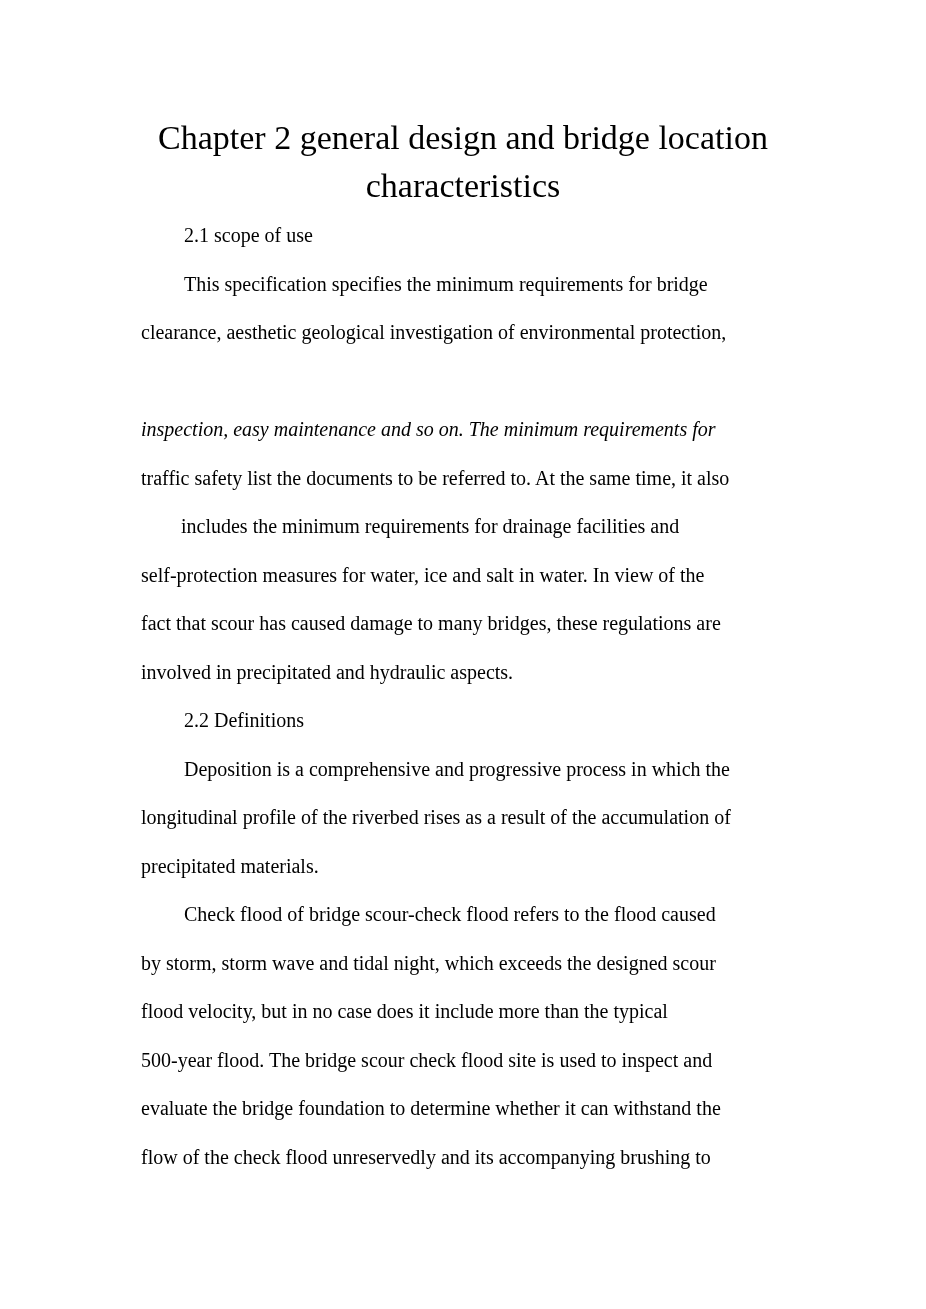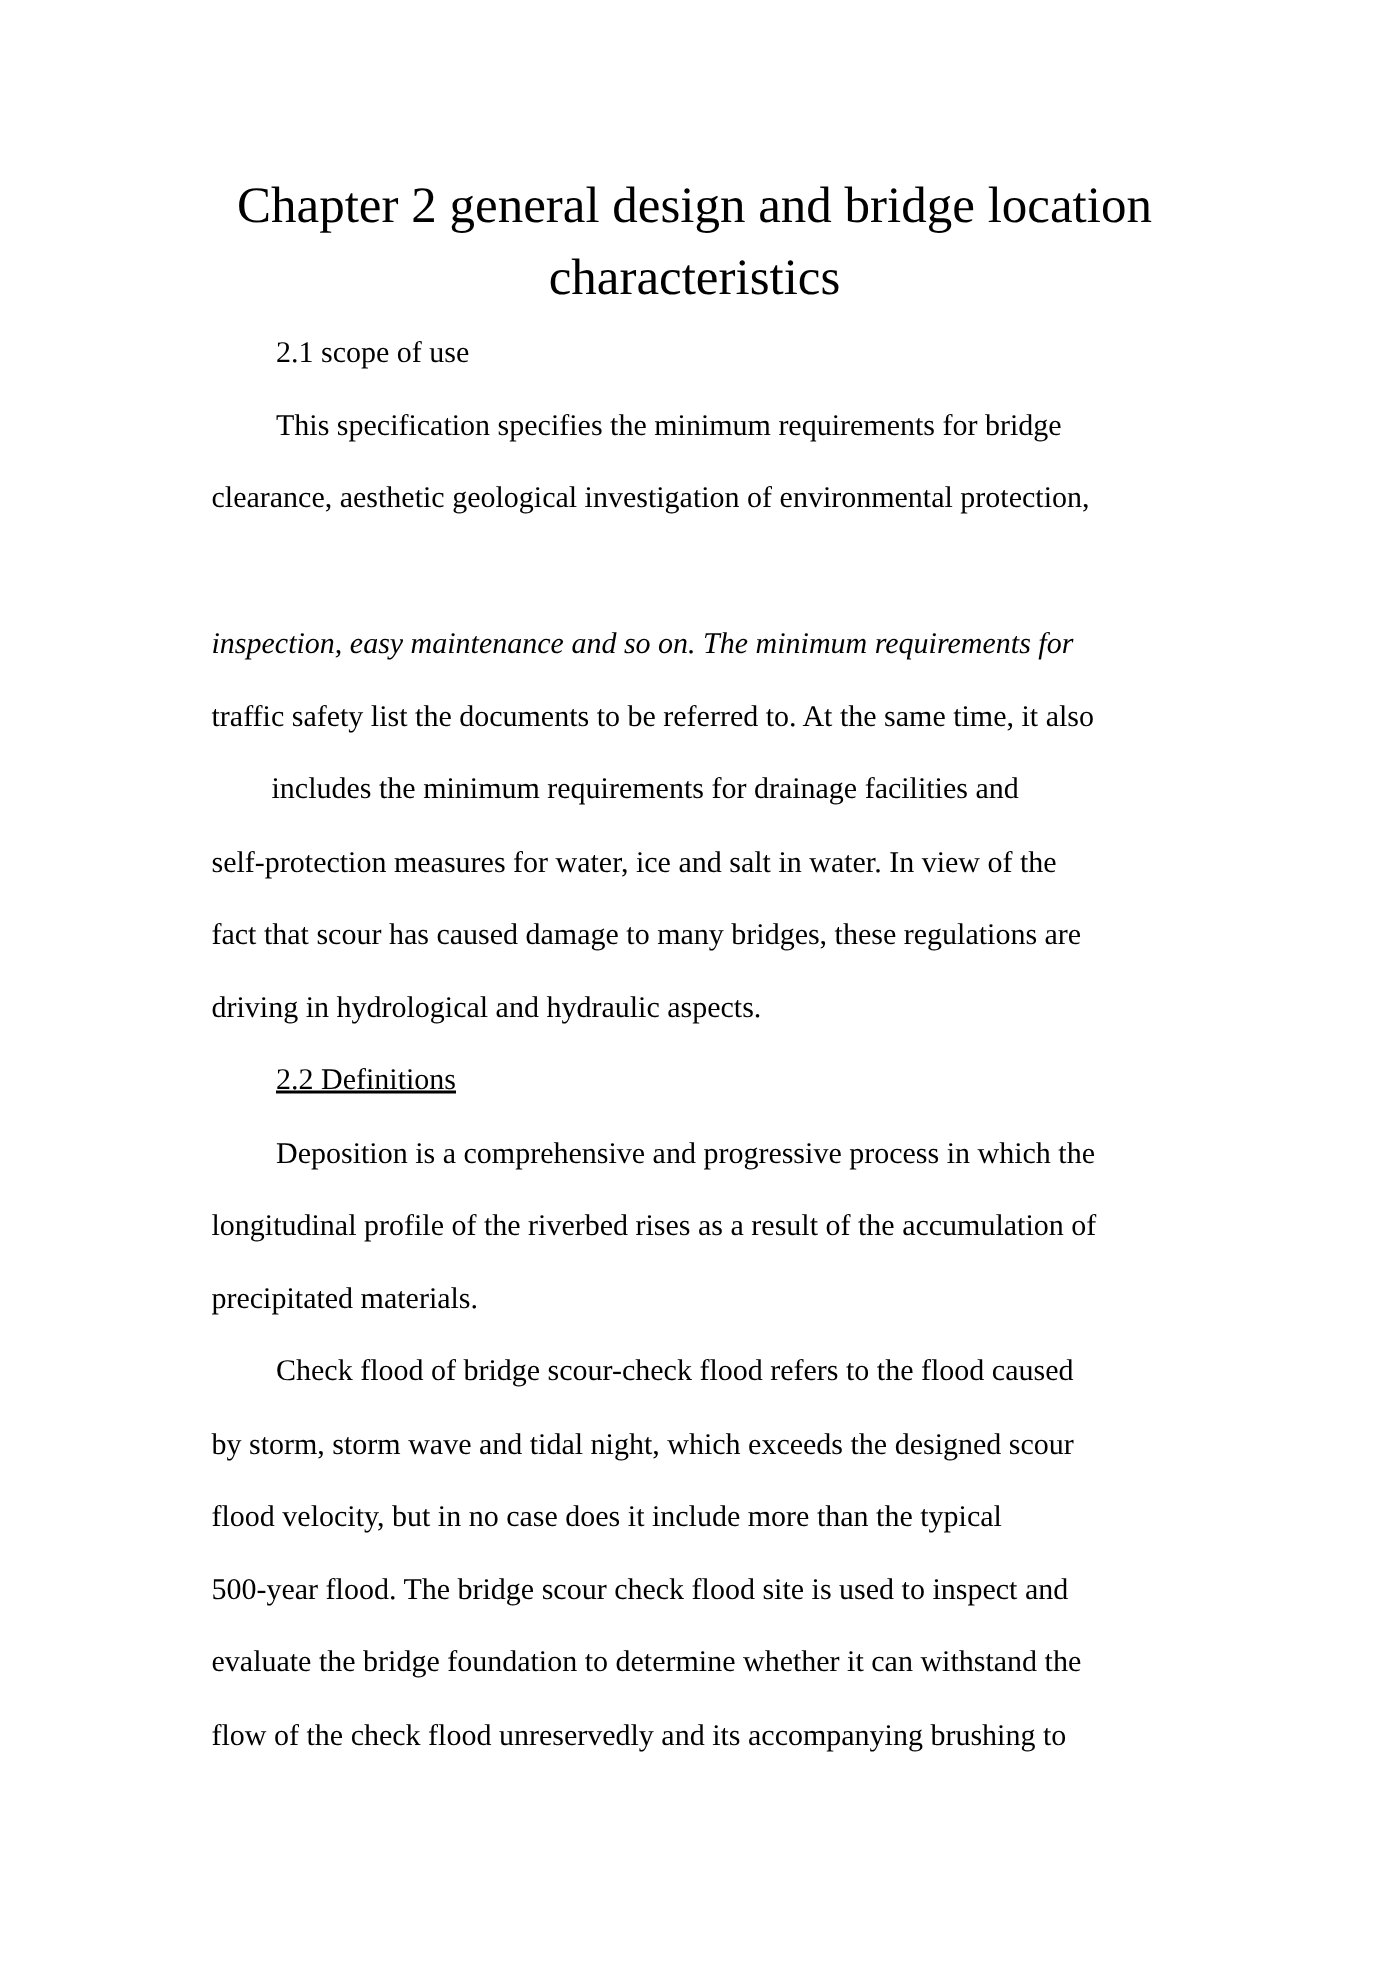--- a/index.html
+++ b/index.html
@@ -52,23 +52,23 @@
 
   <div class="line indent" style="top:223px;text-align:center;">2.1 scope of use</div>
 
   <div class="line indent" style="top:272px;">This specification specifies the minimum requirements for bridge</div>
   <div class="line" style="top:320px;">clearance, aesthetic geological investigation of environmental protection,</div>
   <div class="line" style="top:417px;font-style:italic;">inspection, easy maintenance and so on. The minimum requirements for</div>
   <div class="line" style="top:466px;">traffic safety list the documents to be referred to. At the same time, it also</div>
   <div class="line" style="top:514px;margin-left:40px;">includes the minimum requirements for drainage facilities and</div>
   <div class="line" style="top:563px;">self-protection measures for water, ice and salt in water. In view of the</div>
   <div class="line" style="top:611px;">fact that scour has caused damage to many bridges, these regulations are</div>
-  <div class="line" style="top:660px;">driving in hydrological and hydraulic aspects.</div>
+  <div class="line" style="top:660px;">involved in precipitated and hydraulic aspects.</div>
 
-  <div class="line indent" style="top:708px;text-decoration:underline;">2.2 Definitions</div>
+  <div class="line indent" style="top:708px;">2.2 Definitions</div>
 
   <div class="line indent" style="top:757px;">Deposition is a comprehensive and progressive process in which the</div>
   <div class="line" style="top:805px;">longitudinal profile of the riverbed rises as a result of the accumulation of</div>
   <div class="line" style="top:854px;">precipitated materials.</div>
 
   <div class="line indent" style="top:902px;">Check flood of bridge scour-check flood refers to the flood caused</div>
   <div class="line" style="top:951px;">by storm, storm wave and tidal night, which exceeds the designed scour</div>
   <div class="line" style="top:999px;">flood velocity, but in no case does it include more than the typical</div>
   <div class="line" style="top:1048px;">500-year flood. The bridge scour check flood site is used to inspect and</div>
   <div class="line" style="top:1096px;">evaluate the bridge foundation to determine whether it can withstand the</div>

